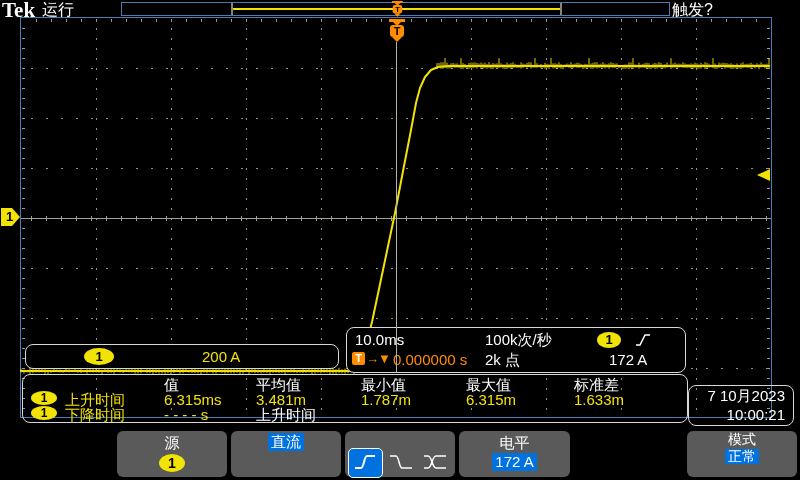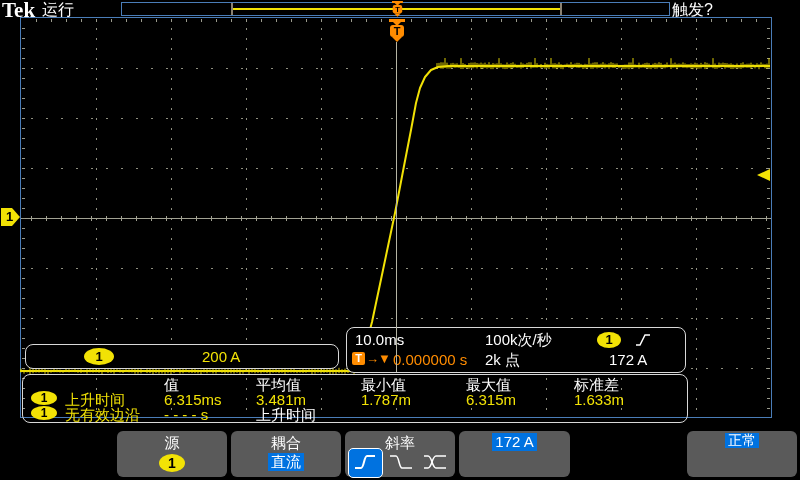--- a/index.html
+++ b/index.html
@@ -990,51 +990,55 @@
 
     <span class="badge b-meas r1">1</span>
     <span class="vy r1 c0">上升时间</span>
     <span class="vy r1 c1">6.315ms</span>
     <span class="vy r1 c2">3.481m</span>
     <span class="vy r1 c3">1.787m</span>
     <span class="vy r1 c4">6.315m</span>
     <span class="vy r1 c5">1.633m</span>
 
     <span class="badge b-meas r2">1</span>
-    <span class="vy r2 c0">无有效边沿</span>
+    <span class="vy r2 c0">下降时间</span>
     <span class="vy r2 c1">- - - - s</span>
     <span class="r2 c2" style="color:#fff">上升时间</span>
   </div>
 
+  <div class="abs dt-box">
+    <div>7 10月2023</div>
+    <div>10:00:21</div>
+  </div>
 
   <div class="abs menu-bar">
     <div class="mbox m2">
       <span class="lab">源</span>
       <span class="badge b-src">1</span>
     </div>
     <div class="mbox m3">
-      <span class="lab">耦合</span>
       <span class="hlv">直流</span>
     </div>
     <div class="mbox m4">
-      <span class="lab">斜率</span>
       <div class="slope-row">
         <div class="slope-sel"></div>
         <svg class="slope-ic" style="left:8px;top:5px" width="24" height="20">
           <path d="M2,16 L8,16 C11,16 11,4 14,4 L22,4" fill="none" stroke="#fff" stroke-width="2"></path>
         </svg>
         <svg class="slope-ic" style="left:43px;top:6px" width="26" height="18">
           <path d="M2,3 L8,3 C11,3 11,15 14,15 L24,15" fill="none" stroke="#fff" stroke-width="1.5"></path>
         </svg>
         <svg class="slope-ic" style="left:77px;top:6px" width="26" height="18">
           <path d="M2,15 L6,15 C10,15 10,3 14,3 L24,3" fill="none" stroke="#fff" stroke-width="1.5"></path>
           <path d="M2,3 L6,3 C10,3 10,15 14,15 L24,15" fill="none" stroke="#fff" stroke-width="1.5"></path>
         </svg>
       </div>
     </div>
     <div class="mbox m5">
+      <span class="lab">电平</span>
       <span class="hlv">172 A</span>
     </div>
     <div class="mbox m6">
+      <span class="lab">模式</span>
       <span class="hlv">正常</span>
     </div>
   </div>
 </div>
 
 </body></html>

